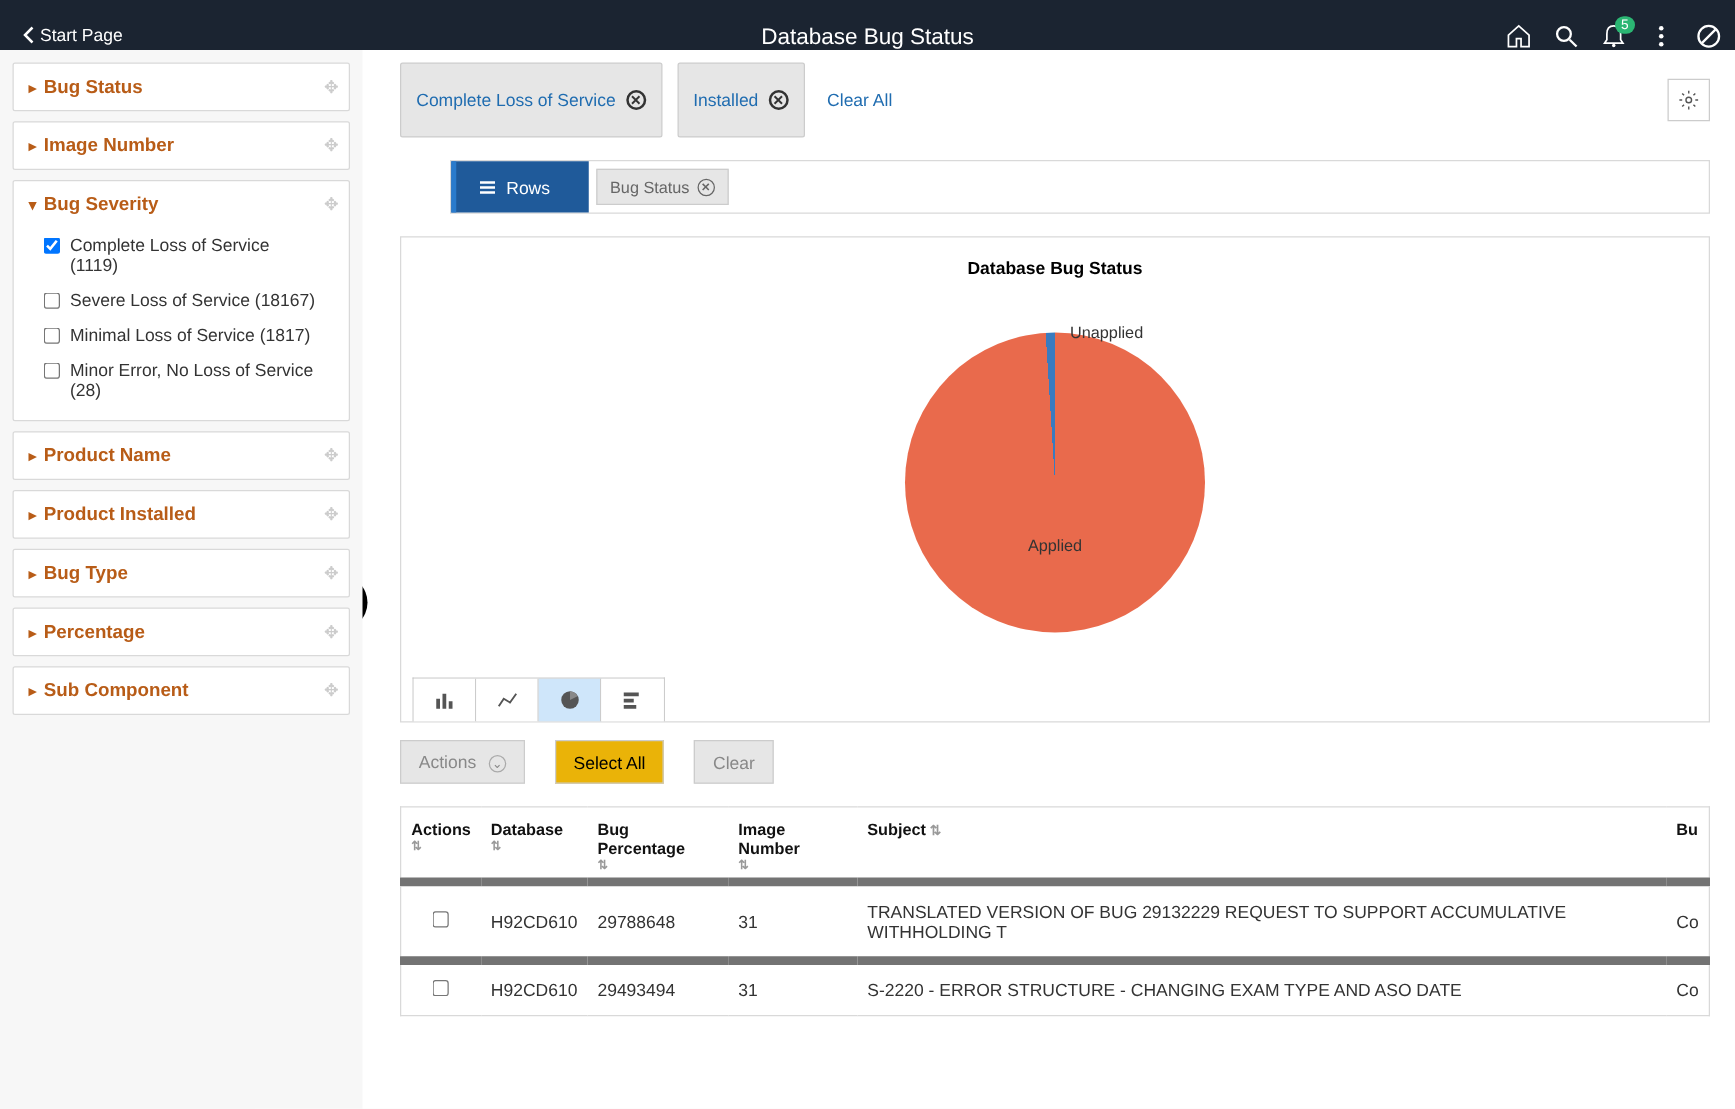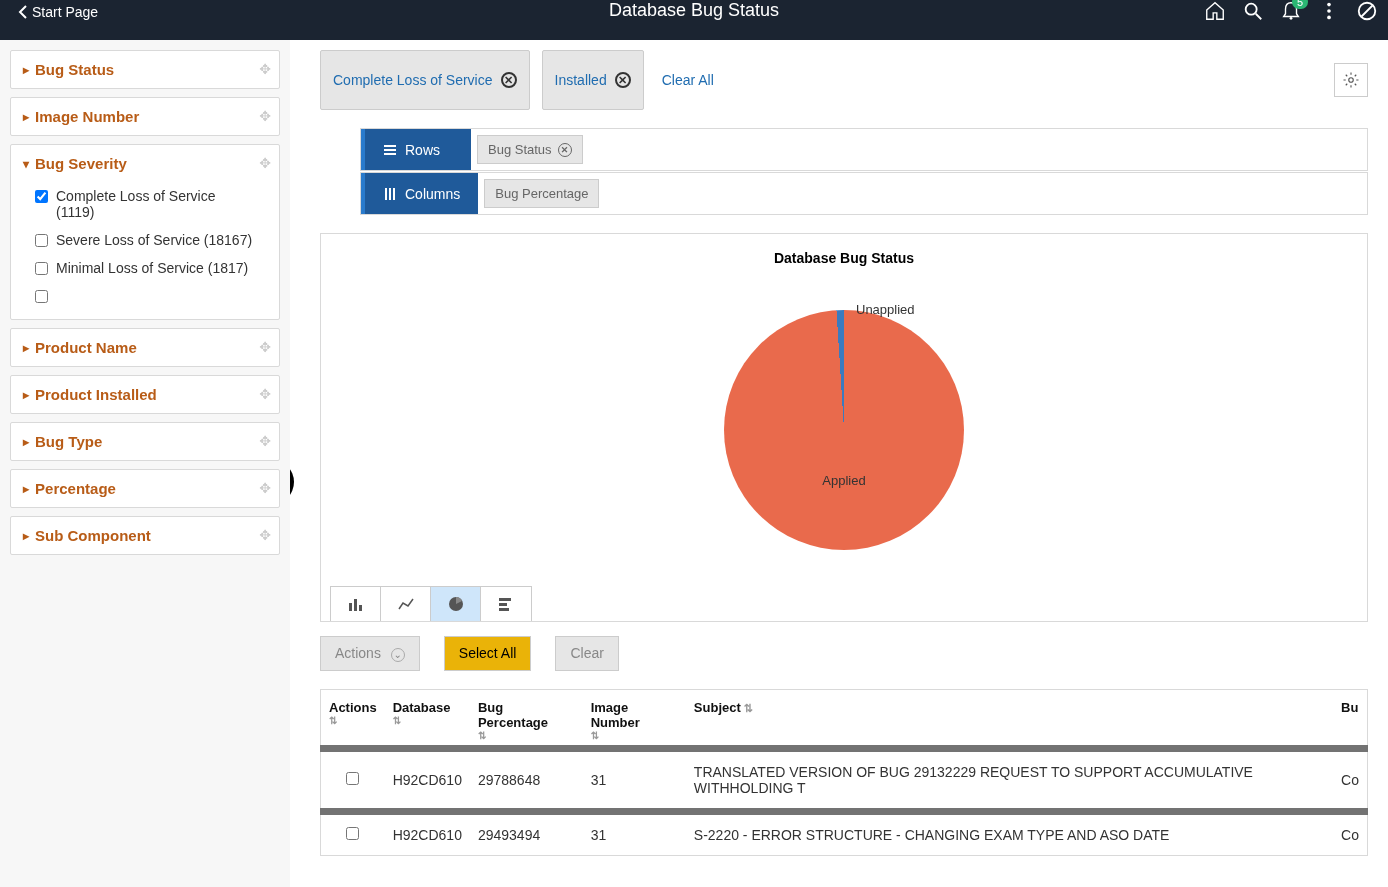--- a/index.html
+++ b/index.html
@@ -1,19 +1,19 @@
 <!DOCTYPE html>
 <html><head>
 <meta charset="utf-8">
 <style>
 * { box-sizing: border-box; margin: 0; padding: 0; font-family: Arial, Helvetica, sans-serif; }
 body { background: #fff; overflow: hidden; }
 
 
-.topbar { background: #1b2431; color: #fff; height: 40px; display: flex; align-items: flex-start; padding: 0 10px; position: relative; }
+.topbar { background: #1b2431; color: #fff; height: 40px; display: flex; align-items: flex-end; padding: 0 10px; position: relative; }
 .back-btn { display: flex; align-items: center; color: #fff; font-size: 14px; cursor: pointer; padding: 4px 8px; }
 .back-btn svg { margin-right: 4px; }
 .page-title { position: absolute; left: 50%; transform: translateX(-50%); font-size: 18px; color: #fff; }
 .topbar-right { margin-left: auto; display: flex; align-items: center; gap: 16px; }
 .topbar-icon { width: 22px; height: 22px; color: #fff; position: relative; cursor: pointer; display:flex; align-items:center; justify-content:center; }
 .badge { position: absolute; top: -5px; right: -6px; background: #2bb673; color: #fff; border-radius: 10px; font-size: 11px; padding: 1px 5px; }
 
 
 .container { display: flex; height: calc(100vh - 40px); background: #f7f7f7; }
 .sidebar { width: 290px; padding: 10px; background: #f7f7f7; overflow-y: auto; }
@@ -146,20 +146,21 @@
           <label class="facet-item">
             <input type="checkbox" style="">
             <span>Severe Loss of Service (18167)</span>
           </label>
           <label class="facet-item">
             <input type="checkbox" style="">
             <span>Minimal Loss of Service (1817)</span>
           </label>
           <label class="facet-item">
             <input type="checkbox" style="">
+            <span>Minor Error, No Loss of Service (28)</span>
           </label>
         </div>
       </div>
       <div class="facet">
         <div class="facet-header">
           <span class="caret">▸</span>
           <span>Product Name</span>
         </div>
         <span class="drag-handle">✥</span>
       </div>
@@ -223,33 +224,20 @@
         <svg width="14" height="14" viewBox="0 0 14 14">
             <line x1="1" y1="3" x2="13" y2="3" stroke="#fff" stroke-width="2"></line>
             <line x1="1" y1="7" x2="13" y2="7" stroke="#fff" stroke-width="2"></line>
             <line x1="1" y1="11" x2="13" y2="11" stroke="#fff" stroke-width="2"></line>
           </svg>
         <span>Rows</span>
       </div>
       <div class="pivot-chip">
         <span>Bug Status</span>
         <span class="x">✕</span>
-      </div>
-    </div>
-    <div class="pivot-row">
-      <div class="pivot-label">
-        <svg width="14" height="14" viewBox="0 0 14 14">
-            <line x1="3" y1="1" x2="3" y2="13" stroke="#fff" stroke-width="2"></line>
-            <line x1="7" y1="1" x2="7" y2="13" stroke="#fff" stroke-width="2"></line>
-            <line x1="11" y1="1" x2="11" y2="13" stroke="#fff" stroke-width="2"></line>
-          </svg>
-        <span>Columns</span>
-      </div>
-      <div class="pivot-chip">
-        <span>Bug Percentage</span>
       </div>
     </div>
 
     <div class="chart-area">
       <div class="chart-title">Database Bug Status</div>
       <div class="pie-wrap">
         <div class="pie" id="pie" style="background: conic-gradient(from 356.4deg, rgb(58, 123, 191) 0deg, rgb(58, 123, 191) 3.6deg, rgb(233, 106, 76) 3.6deg, rgb(233, 106, 76) 360deg);">
           <span class="pie-label-unapplied">Unapplied</span>
           <span class="pie-label-applied">Applied</span>
         </div>

